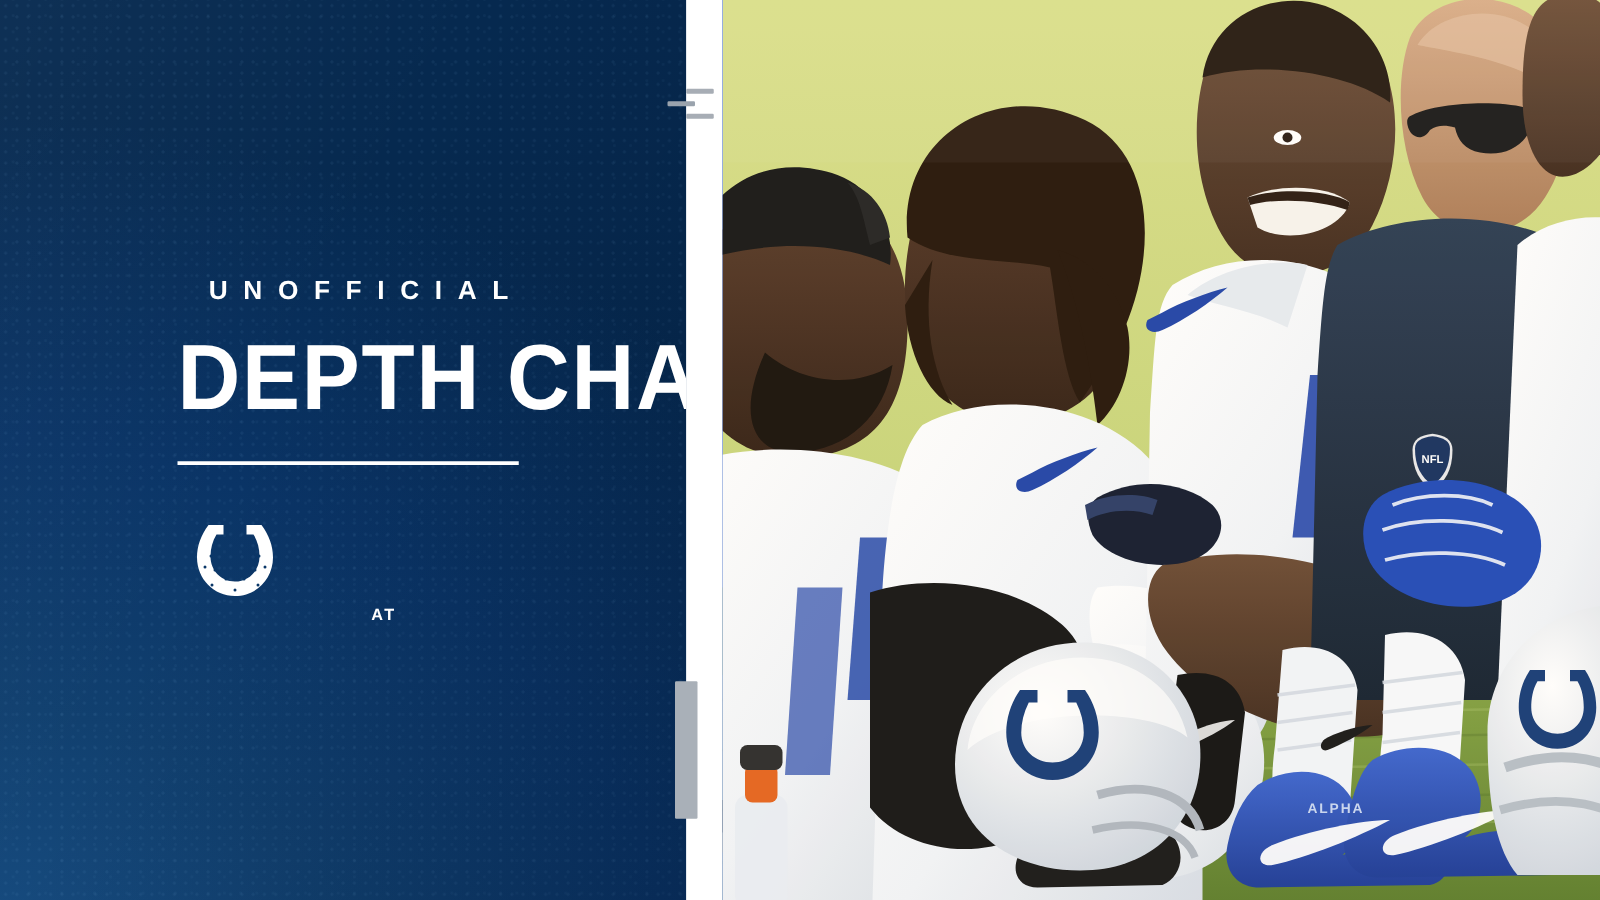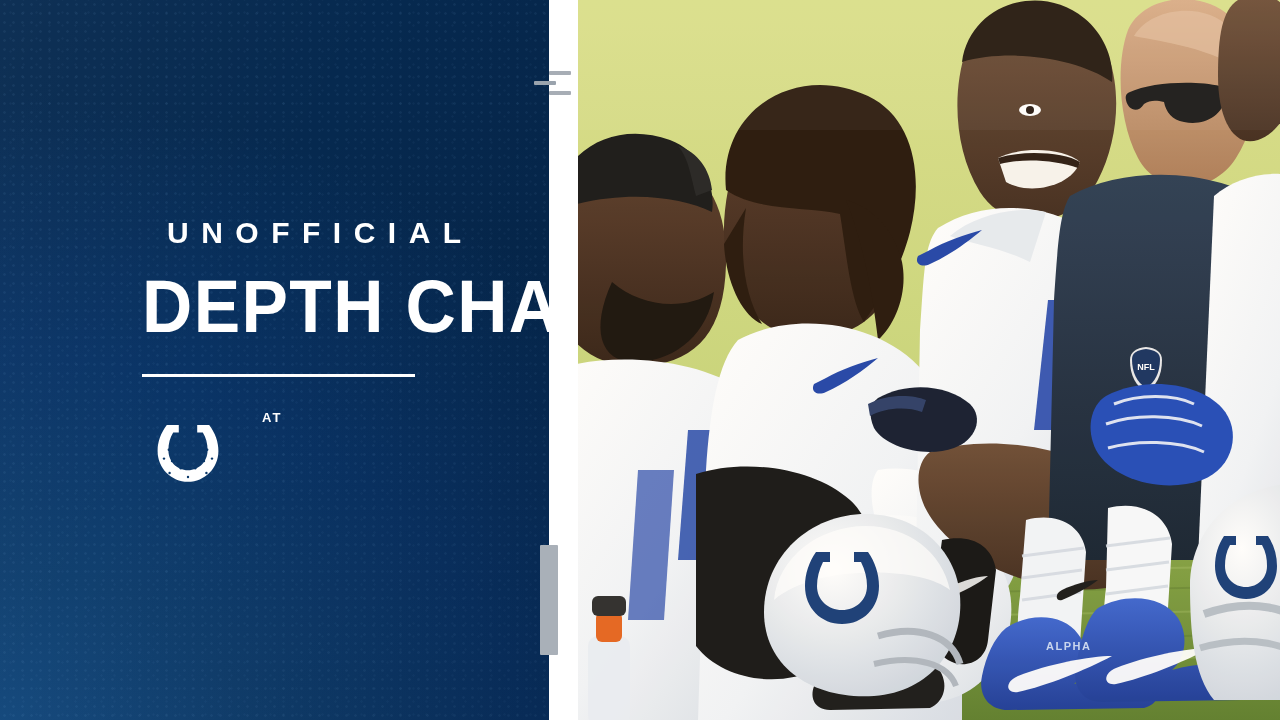--- a/index.html
+++ b/index.html
@@ -49,21 +49,21 @@
     position:absolute;
     left:142px; top:0;
     width:360px; height:720px;
     display:flex; flex-direction:column;
     justify-content:center;
     align-items:flex-start;
   }
 
   .eyebrow {
     color:#ffffff;
-    font-size:30px;
+    font-size:21px;
     font-weight:700;
     letter-spacing:12.5px;
     line-height:1;
     text-indent:12px;
     margin-left:13px;
     white-space:nowrap;
     font-stretch:condensed;
   }
 
   .headline {
@@ -80,23 +80,24 @@
 
   .divider {
     width:273px;
     height:3px;
     background:#ffffff;
     margin-top:30px;
   }
 
   .matchup {
     display:flex;
-    align-items:flex-start;
+    align-items:flex-end;
     margin-top:34px;
     height:92px;
+    gap:35px;
   }
   .logo-slot {
     width:92px; height:92px;
     display:flex; align-items:center; justify-content:center;
   }
   .vs-label {
     color:#ffffff;
     font-size:13px;
     font-weight:700;
     letter-spacing:2px;

